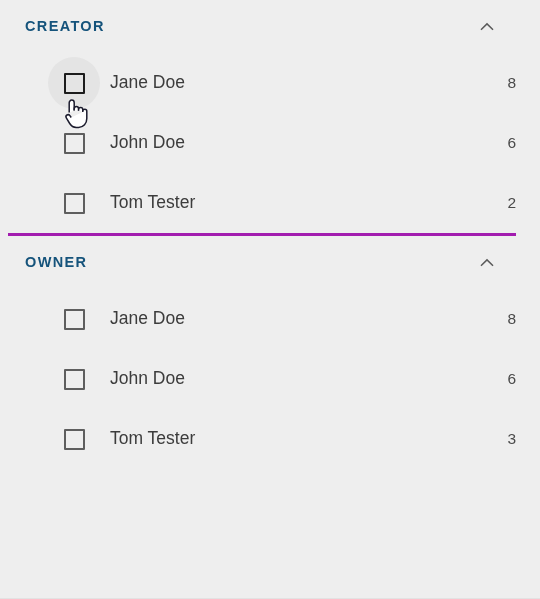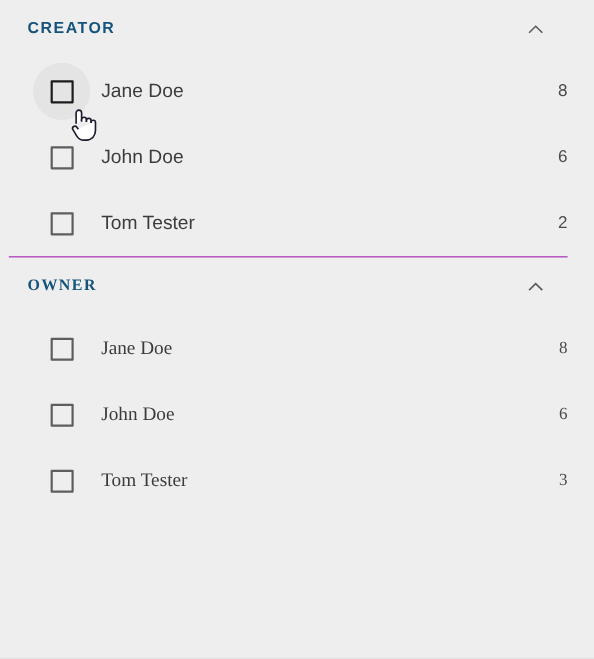--- a/index.html
+++ b/index.html
@@ -20,24 +20,23 @@
   .panel {
     width: 516px;
     position: relative;
   }
 
   
   .facet-section {
     position: relative;
   }
   .facet-section.with-divider {
-    border-top: 1px solid #a21caf;
+    border-top: 3px solid #a21caf;
     margin-left: 8px;
     padding-left: 0;
-    font-family: Liberation Serif, serif;
   }
 
   .facet-header {
     height: 53px;
     display: flex;
     align-items: center;
     padding: 0 18px 0 25px;
     box-sizing: border-box;
     cursor: pointer;
     user-select: none;
@@ -74,20 +73,21 @@
   }
 
   .facet-row {
     height: 60px;
     display: flex;
     align-items: center;
     padding-left: 42px;
     box-sizing: border-box;
     position: relative;
     cursor: pointer;
+    margin-left: 18px;
   }
   .with-divider .facet-row { padding-left: 34px; }
 
   .checkbox-wrap {
     position: relative;
     width: 28px;
     height: 28px;
     flex: 0 0 auto;
     display: flex;
     align-items: center;

